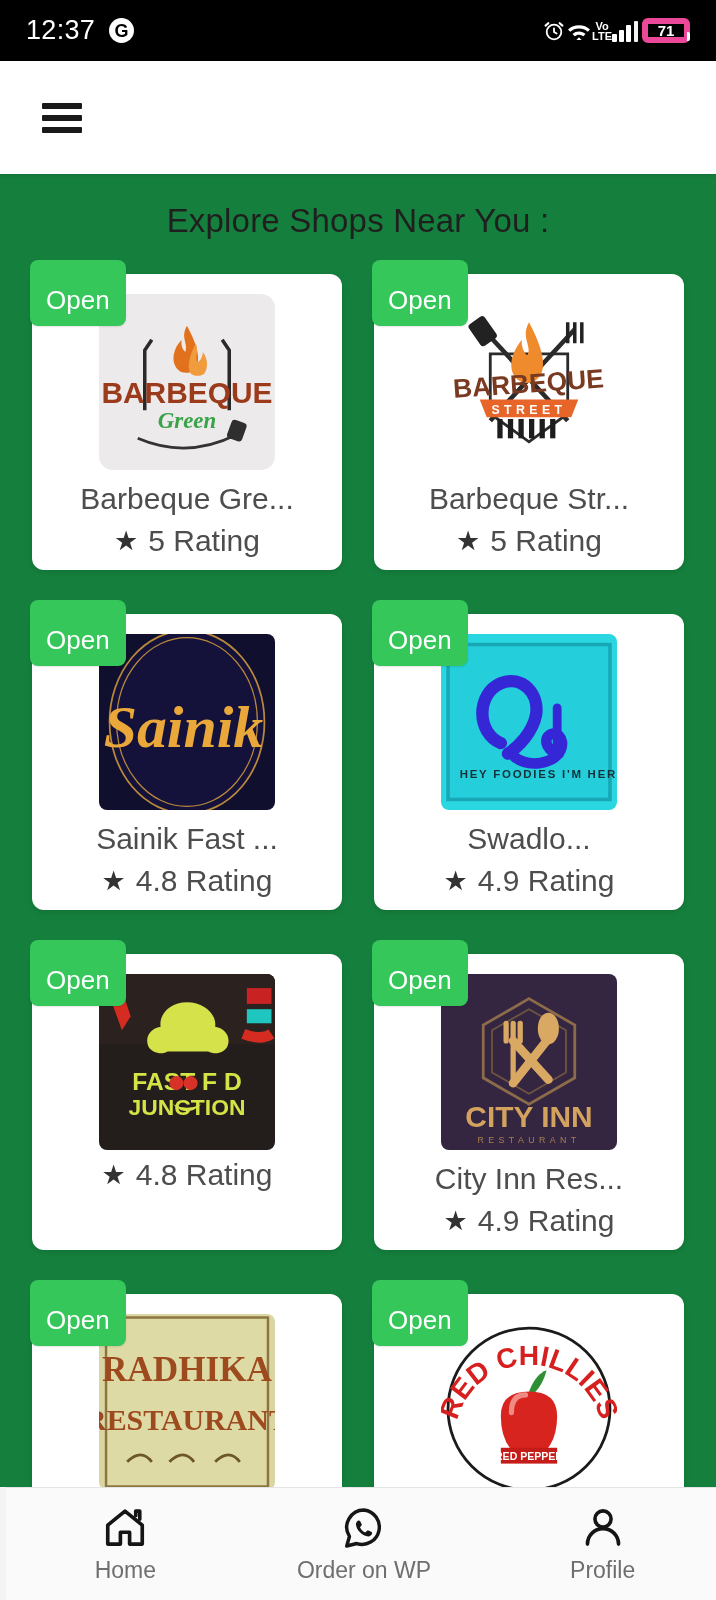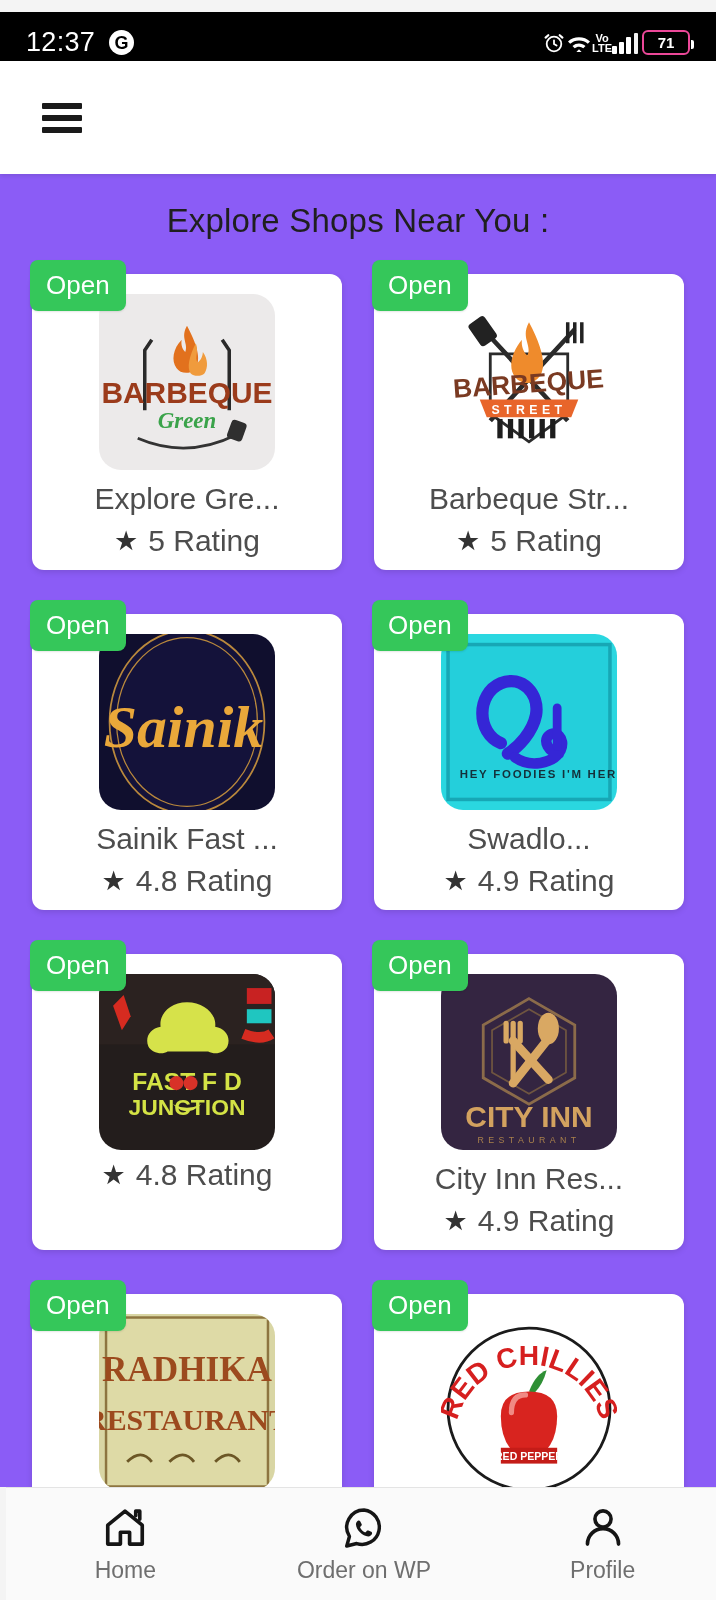--- a/index.html
+++ b/index.html
@@ -11,21 +11,21 @@
   }
   .phone {
     position: relative;
     width: 716px; height: 1600px;
     background: #f4f4f4;
     overflow: hidden;
   }
 
   
   .statusbar {
-    position: absolute; top: 12px; left: 0;
+    position: absolute; top: 0; left: 0;
     width: 716px; height: 61px;
     background: #000000;
     display: flex; align-items: center;
     padding: 0 26px;
     color: #ffffff;
   }
   .sb-left { display: flex; align-items: center; gap: 14px; }
   .sb-clock { font-size: 27px; letter-spacing: .3px; font-weight: 400; }
   .sb-gicon {
     width: 25px; height: 25px; border-radius: 50%;
@@ -34,21 +34,21 @@
     line-height: 1;
   }
   .sb-right {
     margin-left: auto; display: flex; align-items: center; 
   }
   .sb-right svg { display: block; }
   .sb-volte { font-size: 11px; line-height: 10px; text-align: center; font-weight: 700; }
   .sb-batt {
     position: relative;
     width: 48px; height: 25px;
-    border: 2px solid #ec4899; border-radius: 6px;
+    border: 6px solid #ec4899; border-radius: 6px;
     display: flex; align-items: center; justify-content: center;
     font-size: 15px; font-weight: 600;
   }
   .sb-batt::after {
     content: ""; position: absolute; right: -6px; top: 8px;
     width: 3px; height: 9px; background: #ffffff; border-radius: 0 2px 2px 0;
   }
 
   
   .appbar {
@@ -68,21 +68,21 @@
   .hamburger span {
     display: block; width: 40px; height: 6px;
     background: #1a1a1a; border-radius: 1px;
   }
 
   
   .content {
     position: absolute;
     top: 174px; left: 0;
     width: 716px; height: 1313px;
-    background: #8b5cf6;
+    background: #15803d;
     overflow: hidden;
   }
   .page-title {
     text-align: center;
     font-size: 33px;
     color: #1f1f1f;
     font-weight: 400;
     margin-top: 28px;
     letter-spacing: .2px;
   }
@@ -106,28 +106,28 @@
     display: flex; flex-direction: column; align-items: center;
     cursor: pointer;
   }
   .badge {
     position: absolute;
     top: -14px; left: -2px;
     background: #35c75a;
     color: #ffffff;
     font-size: 26px;
     line-height: 1;
-    padding: 12px 16px 13px;
+    padding: 27px 16px 13px;
     border-radius: 8px;
     z-index: 3;
     box-shadow: 0 1px 2px rgba(0,0,0,.10);
   }
   .logo-wrap {
     width: 176px; height: 176px;
-    border-radius: 22px;
+    border-radius: 8px;
     overflow: hidden;
     display: flex; align-items: center; justify-content: flex-end;
     margin-top: 4px;
     position: relative;
   }
   .logo-wrap svg { display: block; width: 100%; height: 100%; }
   .shop-name {
     margin-top: 12px;
     font-size: 30px;
     color: #4d4d4d;
@@ -227,21 +227,21 @@
             <rect width="100" height="100" rx="8" fill="#eceaea"></rect>
             <path d="M30 26 L26 32 V66 M70 26 L74 32 V66" stroke="#2a2a2a" stroke-width="2" fill="none"></path>
             <path d="M50 18c-4 7 1 10-1 15-3-3-2-7-2-7-5 5-6 12-3 16 2 3 7 4 10 1 4-4 3-12-4-25z" fill="#e2711d"></path>
             <path d="M55 28c2 5-1 8 1 11 3-2 3-6 3-6 3 4 3 9 1 12-2 2-6 2-8 0-2-3-1-9 3-17z" fill="#f09b3c"></path>
             <text x="50" y="62" font-family="Liberation Sans, sans-serif" font-size="17" font-weight="bold" fill="#9b3b1b" text-anchor="middle">BARBEQUE</text>
             <text x="50" y="76" font-family="Liberation Serif, serif" font-size="13" font-style="italic" font-weight="bold" fill="#3aa34a" text-anchor="middle">Green</text>
             <path d="M22 82 Q50 94 78 80" stroke="#333" stroke-width="1.6" fill="none"></path>
             <rect x="74" y="72" width="9" height="11" rx="2" fill="#2f2f2f" transform="rotate(20 78 77)"></rect>
           </svg>
         </div>
-        <div class="shop-name">Explore Gre...</div>
+        <div class="shop-name">Barbeque Gre...</div>
         <div class="rating-row">
           <span class="rating-star">★</span>
           <span>5 Rating</span>
         </div>
       </div>
 
       <div class="card">
         <div class="badge">Open</div>
         <div class="logo-wrap">
           <svg viewBox="0 0 100 100">

